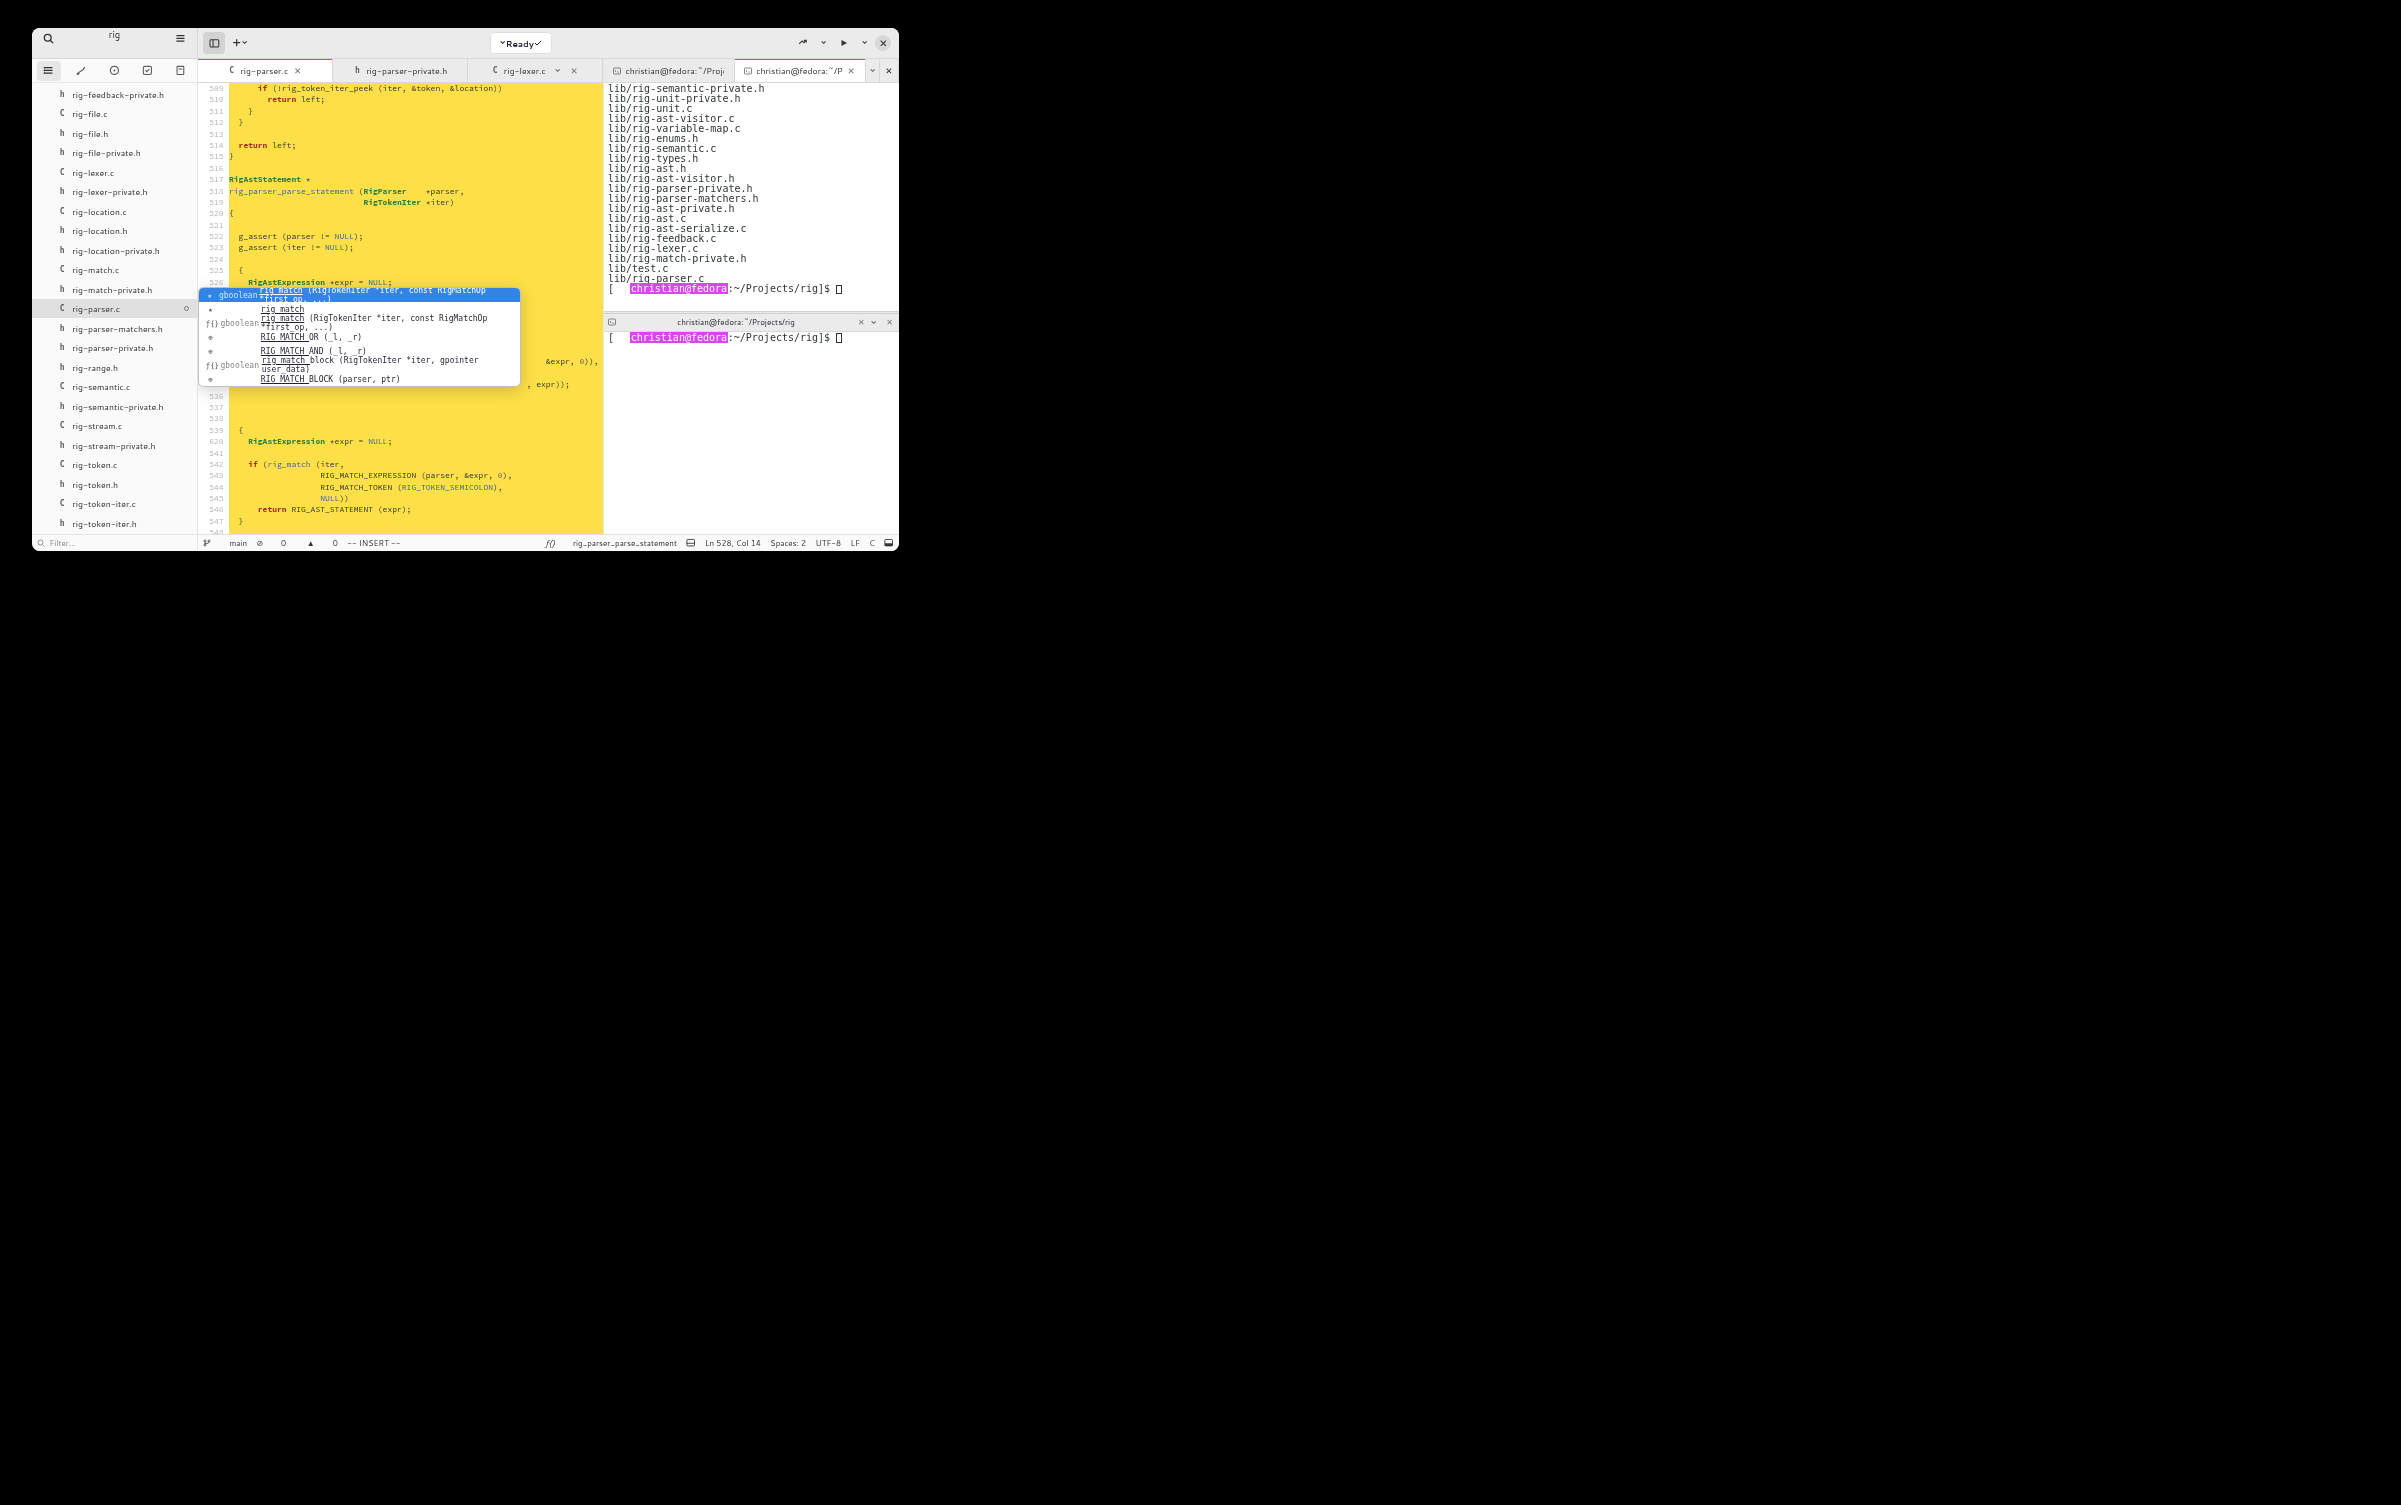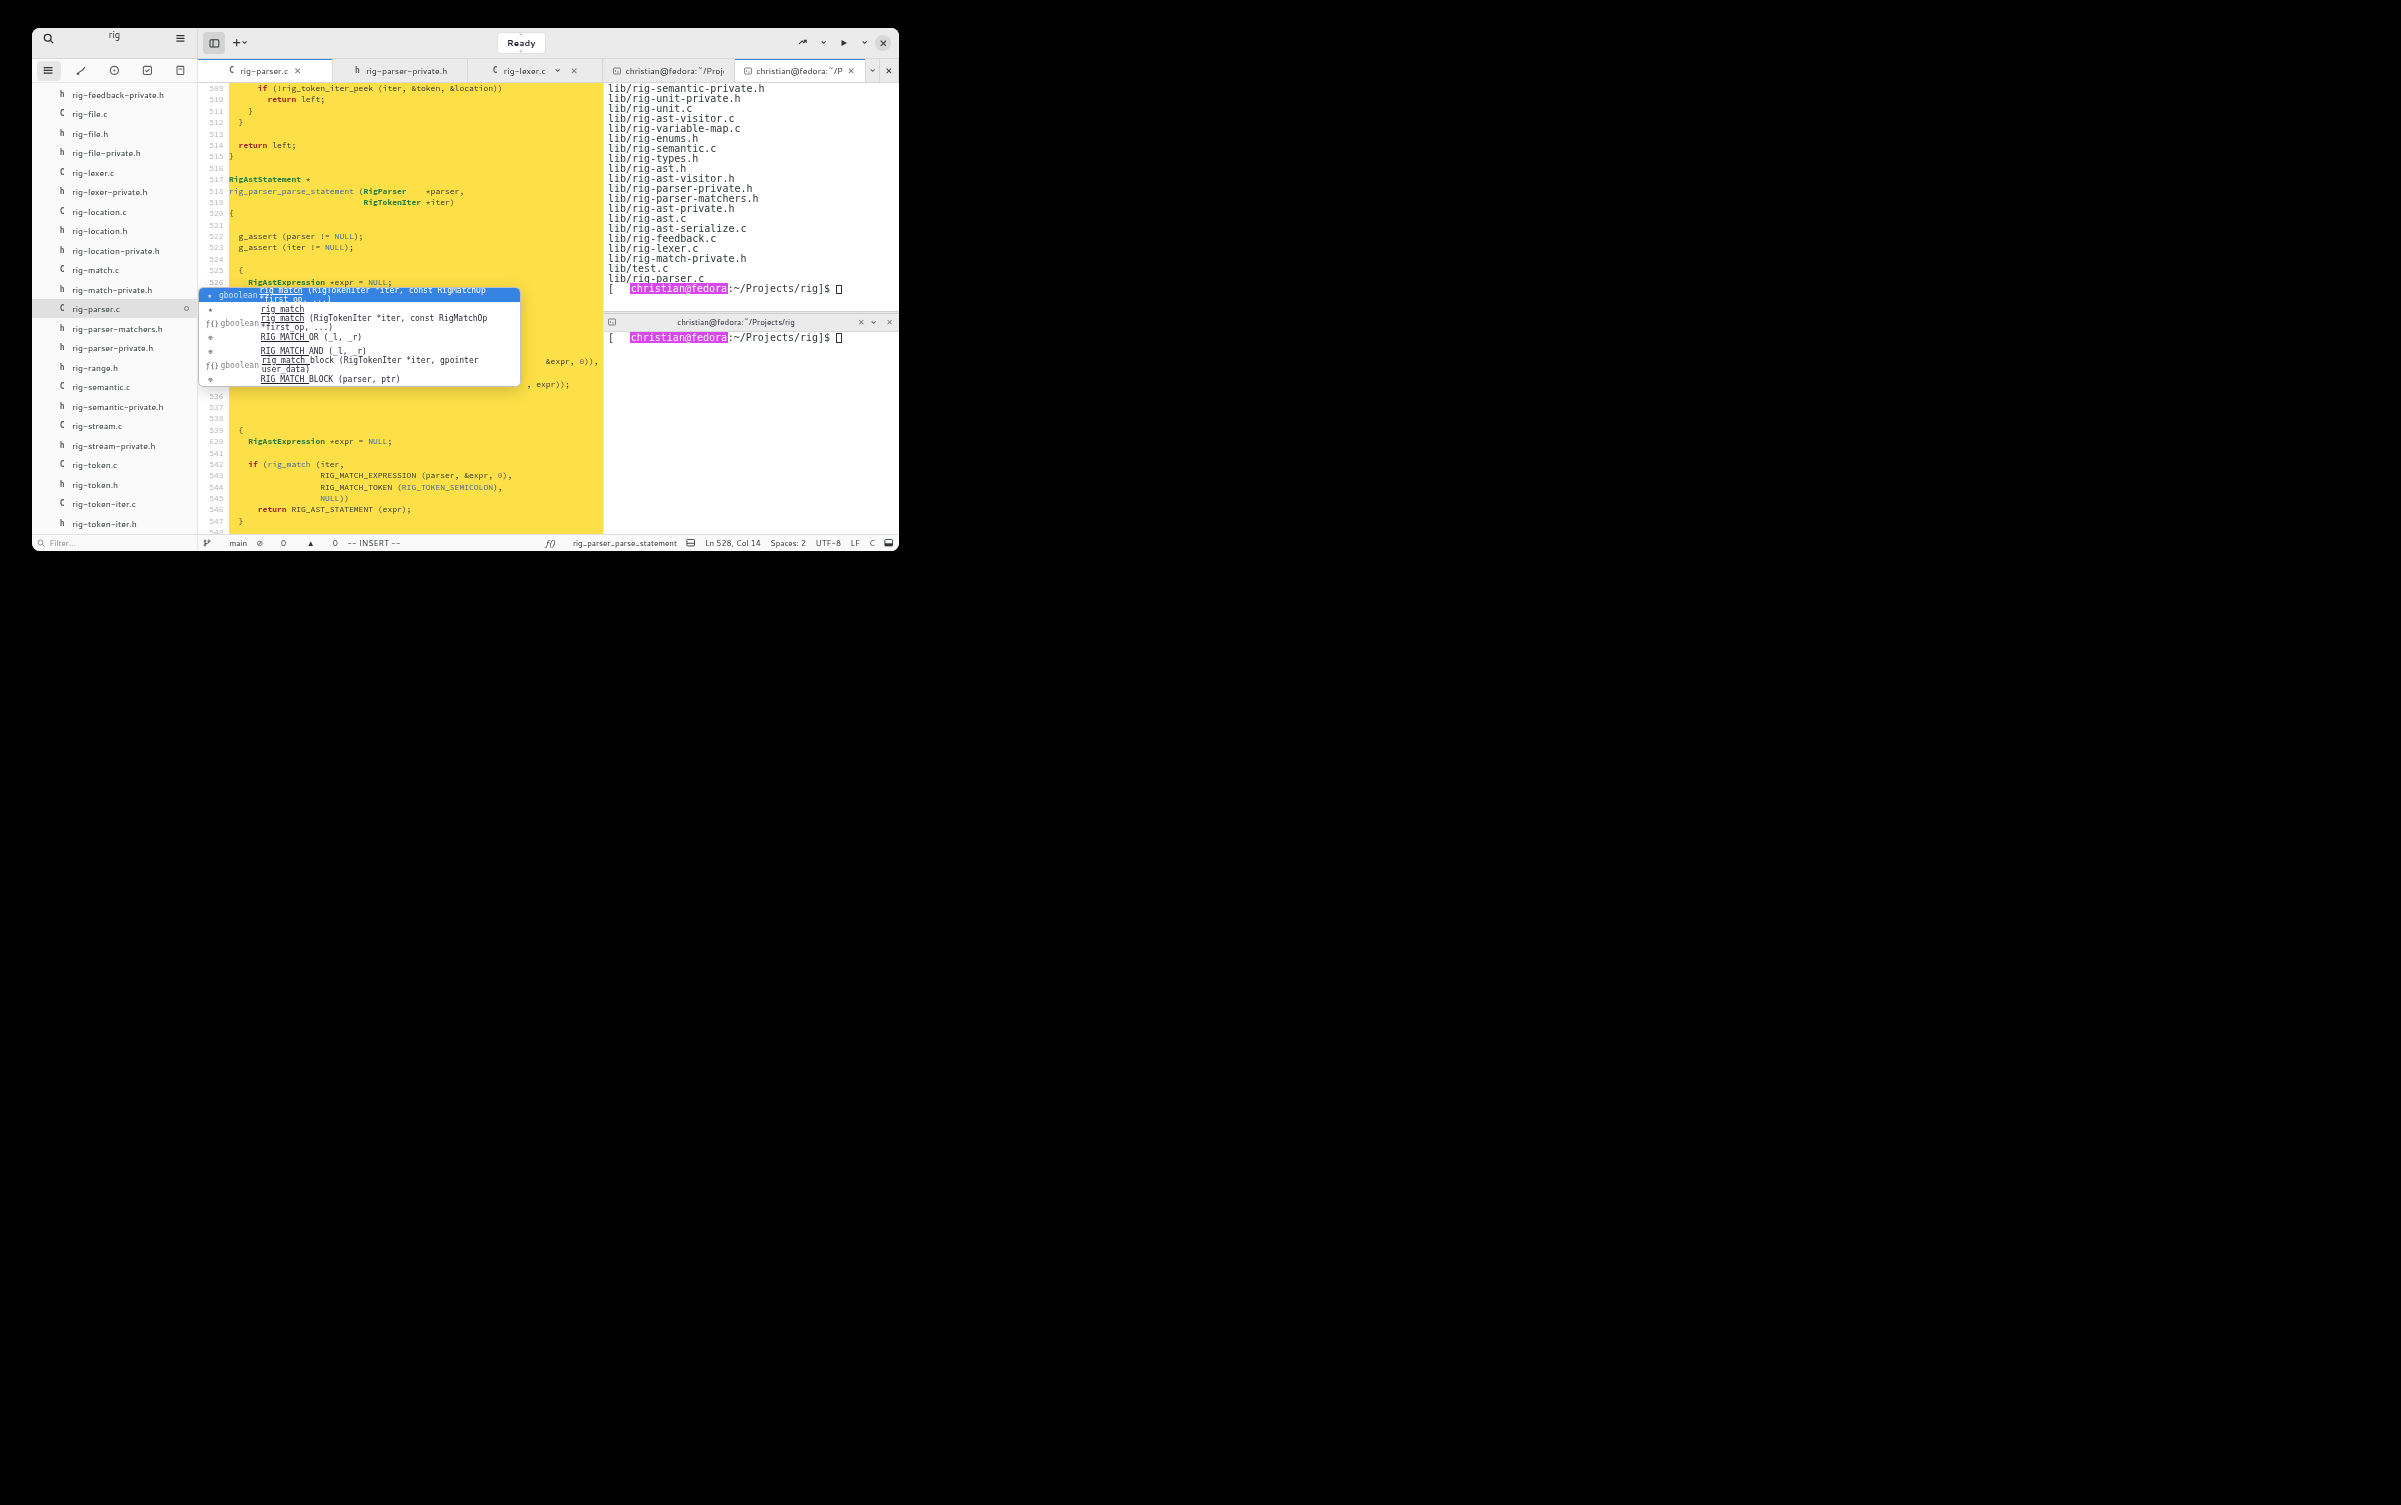--- a/index.html
+++ b/index.html
@@ -4,21 +4,21 @@
 <style>
 * { margin: 0; padding: 0; box-sizing: border-box; }
 body { background: #000; font-family: -apple-system, "Cantarell", sans-serif; font-size: 8.7px; color: #241f31; width: 931px; height: 585px; position: relative; }
 .window { position: absolute; left: 32px; top: 28px; width: 867px; height: 523px; background: #fafafa; border-radius: 8px; overflow: hidden; box-shadow: 0 4px 13.4px rgba(0,0,0,.35); display: flex; flex-direction: column; }
 .headerbar { height: 31px; display: flex; align-items: center; background: #ebebeb; border-bottom: 0.7px solid #d8d8d8; }
 .hb-left { width: 166px; display: flex; align-items: flex-start; height: 100%; padding: 0 5.4px; gap: 20px; border-right: 0.7px solid #d8d8d8; }
 .hb-main { flex: 1; display: flex; align-items: center; padding: 0 5.4px; gap: 4px; }
 .hb-btn { height: 21.5px; min-width: 21.5px; border-radius: 4px; display: flex; align-items: center; justify-content: center; cursor: pointer; color: #2e3436; }
 .hb-btn.active { background: rgba(0,0,0,.1); }
 .search-box { flex: 1; text-align: center; font-size: 9.4px; color: #2e3436; }
-.center-pill { display: flex; align-items: center; gap: 0; background: #fff; border: 0.7px solid #e0e0e0; border-radius: 4px; height: 21.5px; padding: 0 9.4px; font-size: 8.7px; font-weight: 600; flex-direction: column; }
+.center-pill { display: flex; align-items: center; gap: 0; background: #fff; border: 0.7px solid #e0e0e0; border-radius: 4px; height: 21.5px; padding: 0 9.4px; font-size: 8.7px; font-weight: 600; }
 .hb-sp { flex: 1; }
 .hb-close { width: 16px; height: 16px; border-radius: 50%; background: rgba(0,0,0,.08); display: flex; align-items: center; justify-content: center; margin-right: 2.7px; cursor: pointer; }
 .content { flex: 1; display: flex; overflow: hidden; }
 .sidebar { width: 166px; background: #fafafa; border-right: 0.7px solid #e5e5e5; display: flex; flex-direction: column; }
 .side-tabs { height: 24px; display: flex; align-items: center; justify-content: space-around; border-bottom: 0.7px solid #e8e8e8; }
 .side-tab { width: 24px; height: 20px; display: flex; align-items: center; justify-content: center; border-radius: 4px; cursor: pointer; color: #5e5c64; }
 .side-tab.active { background: rgba(0,0,0,.08); color: #2e3436; }
 .file-list { flex: 1; overflow-y: auto; padding: 1.3px 0; }
 .file-item { height: 19.5px; display: flex; align-items: center; padding-left: 25.5px; gap: 5.4px; font-size: 8.7px; color: #2e3436; cursor: pointer; position: relative; }
 .file-item.selected { background: rgba(0,0,0,.1); }

